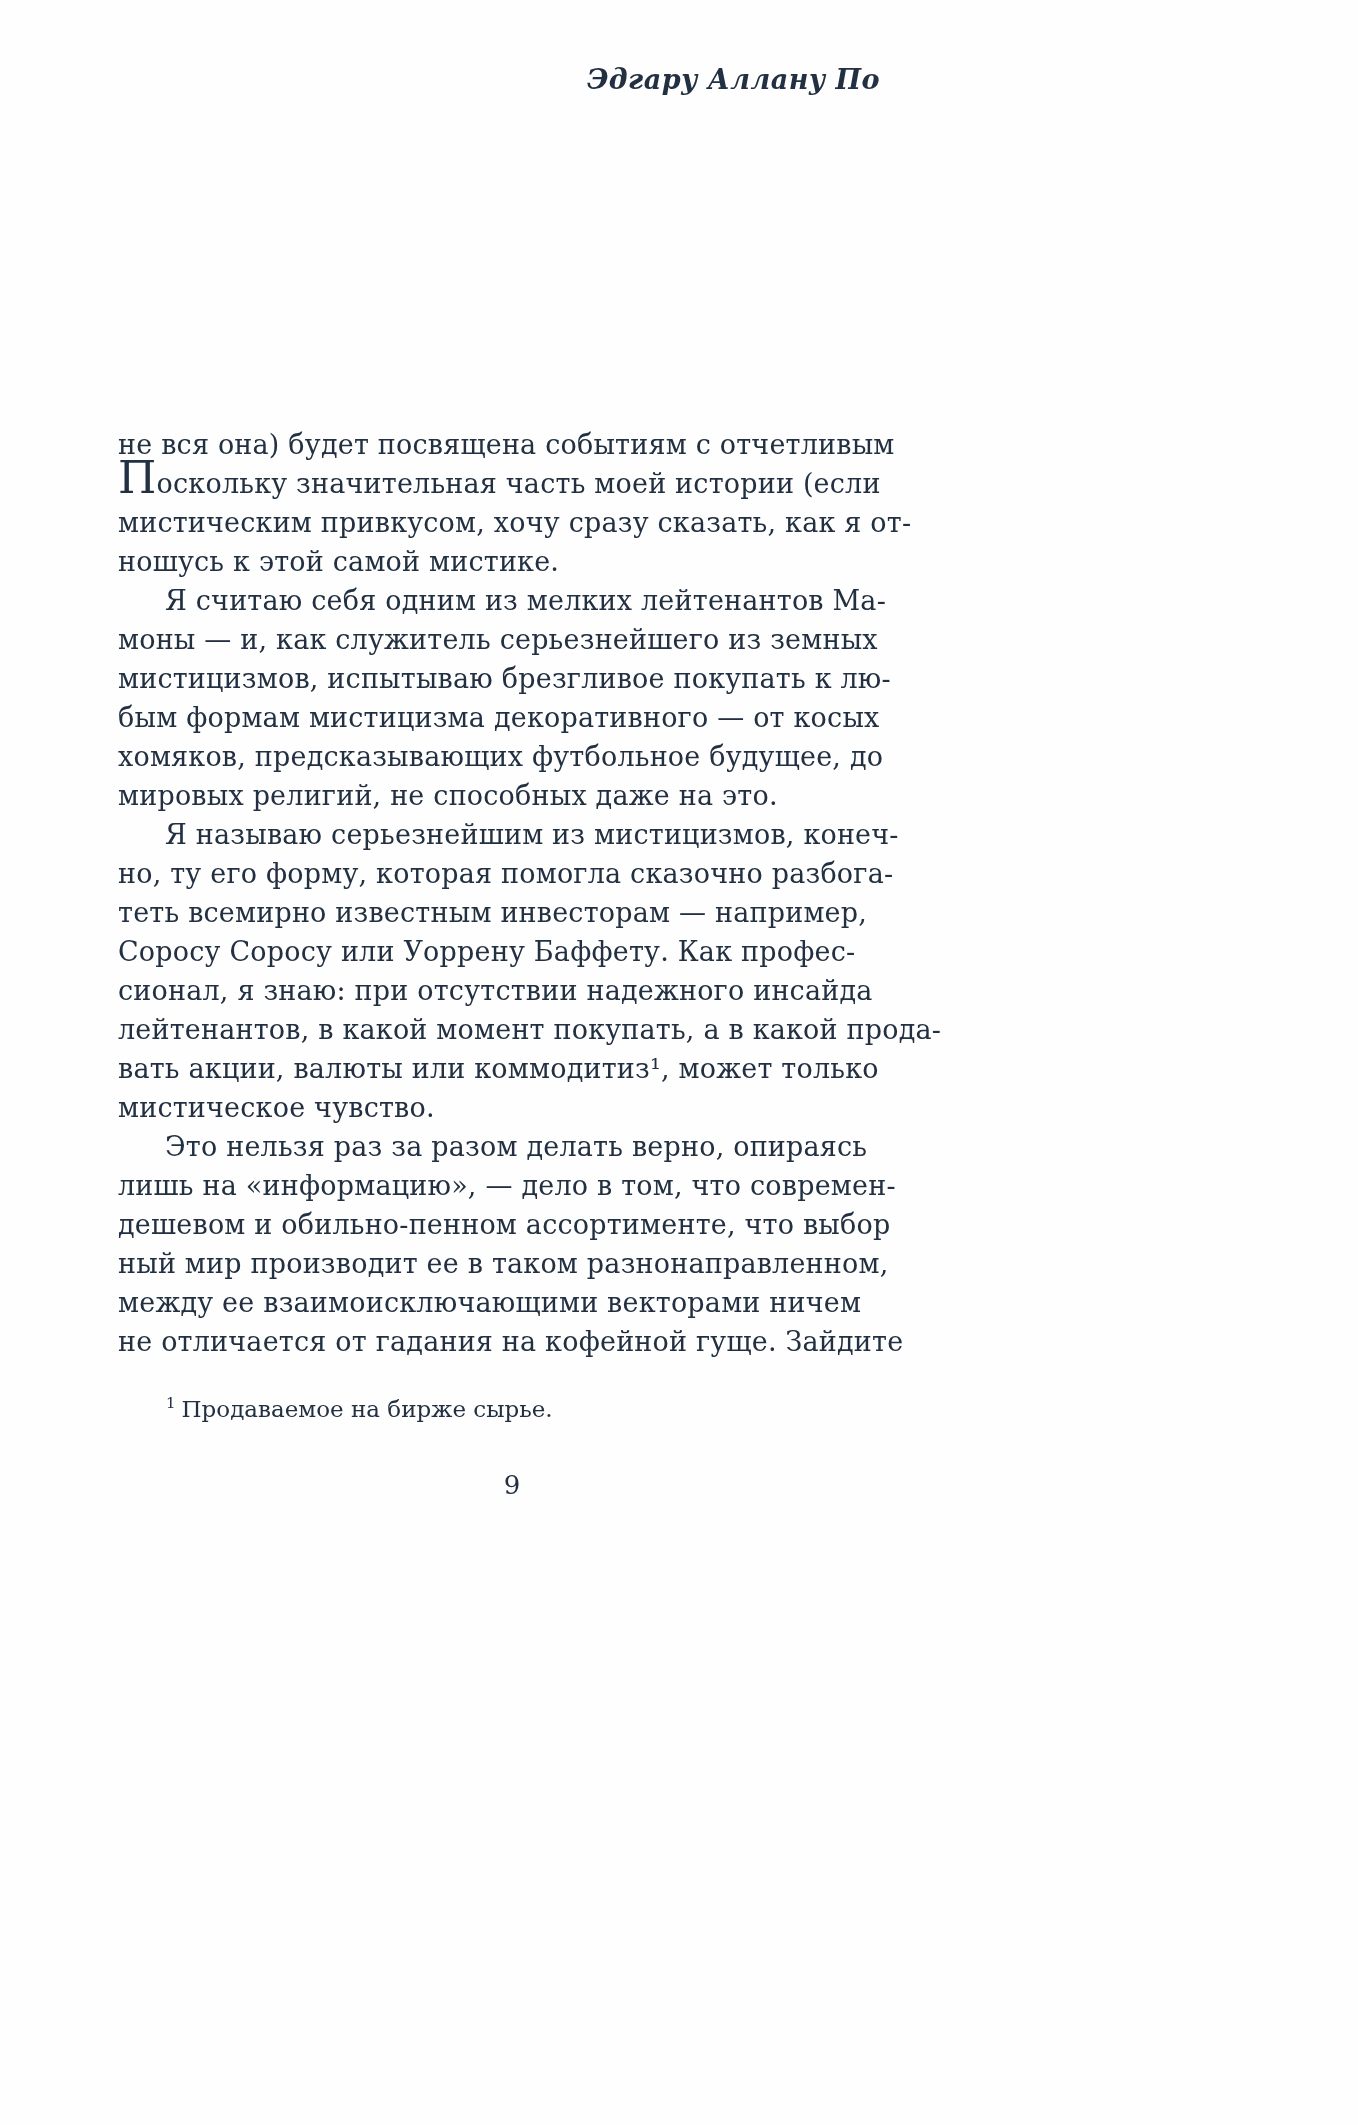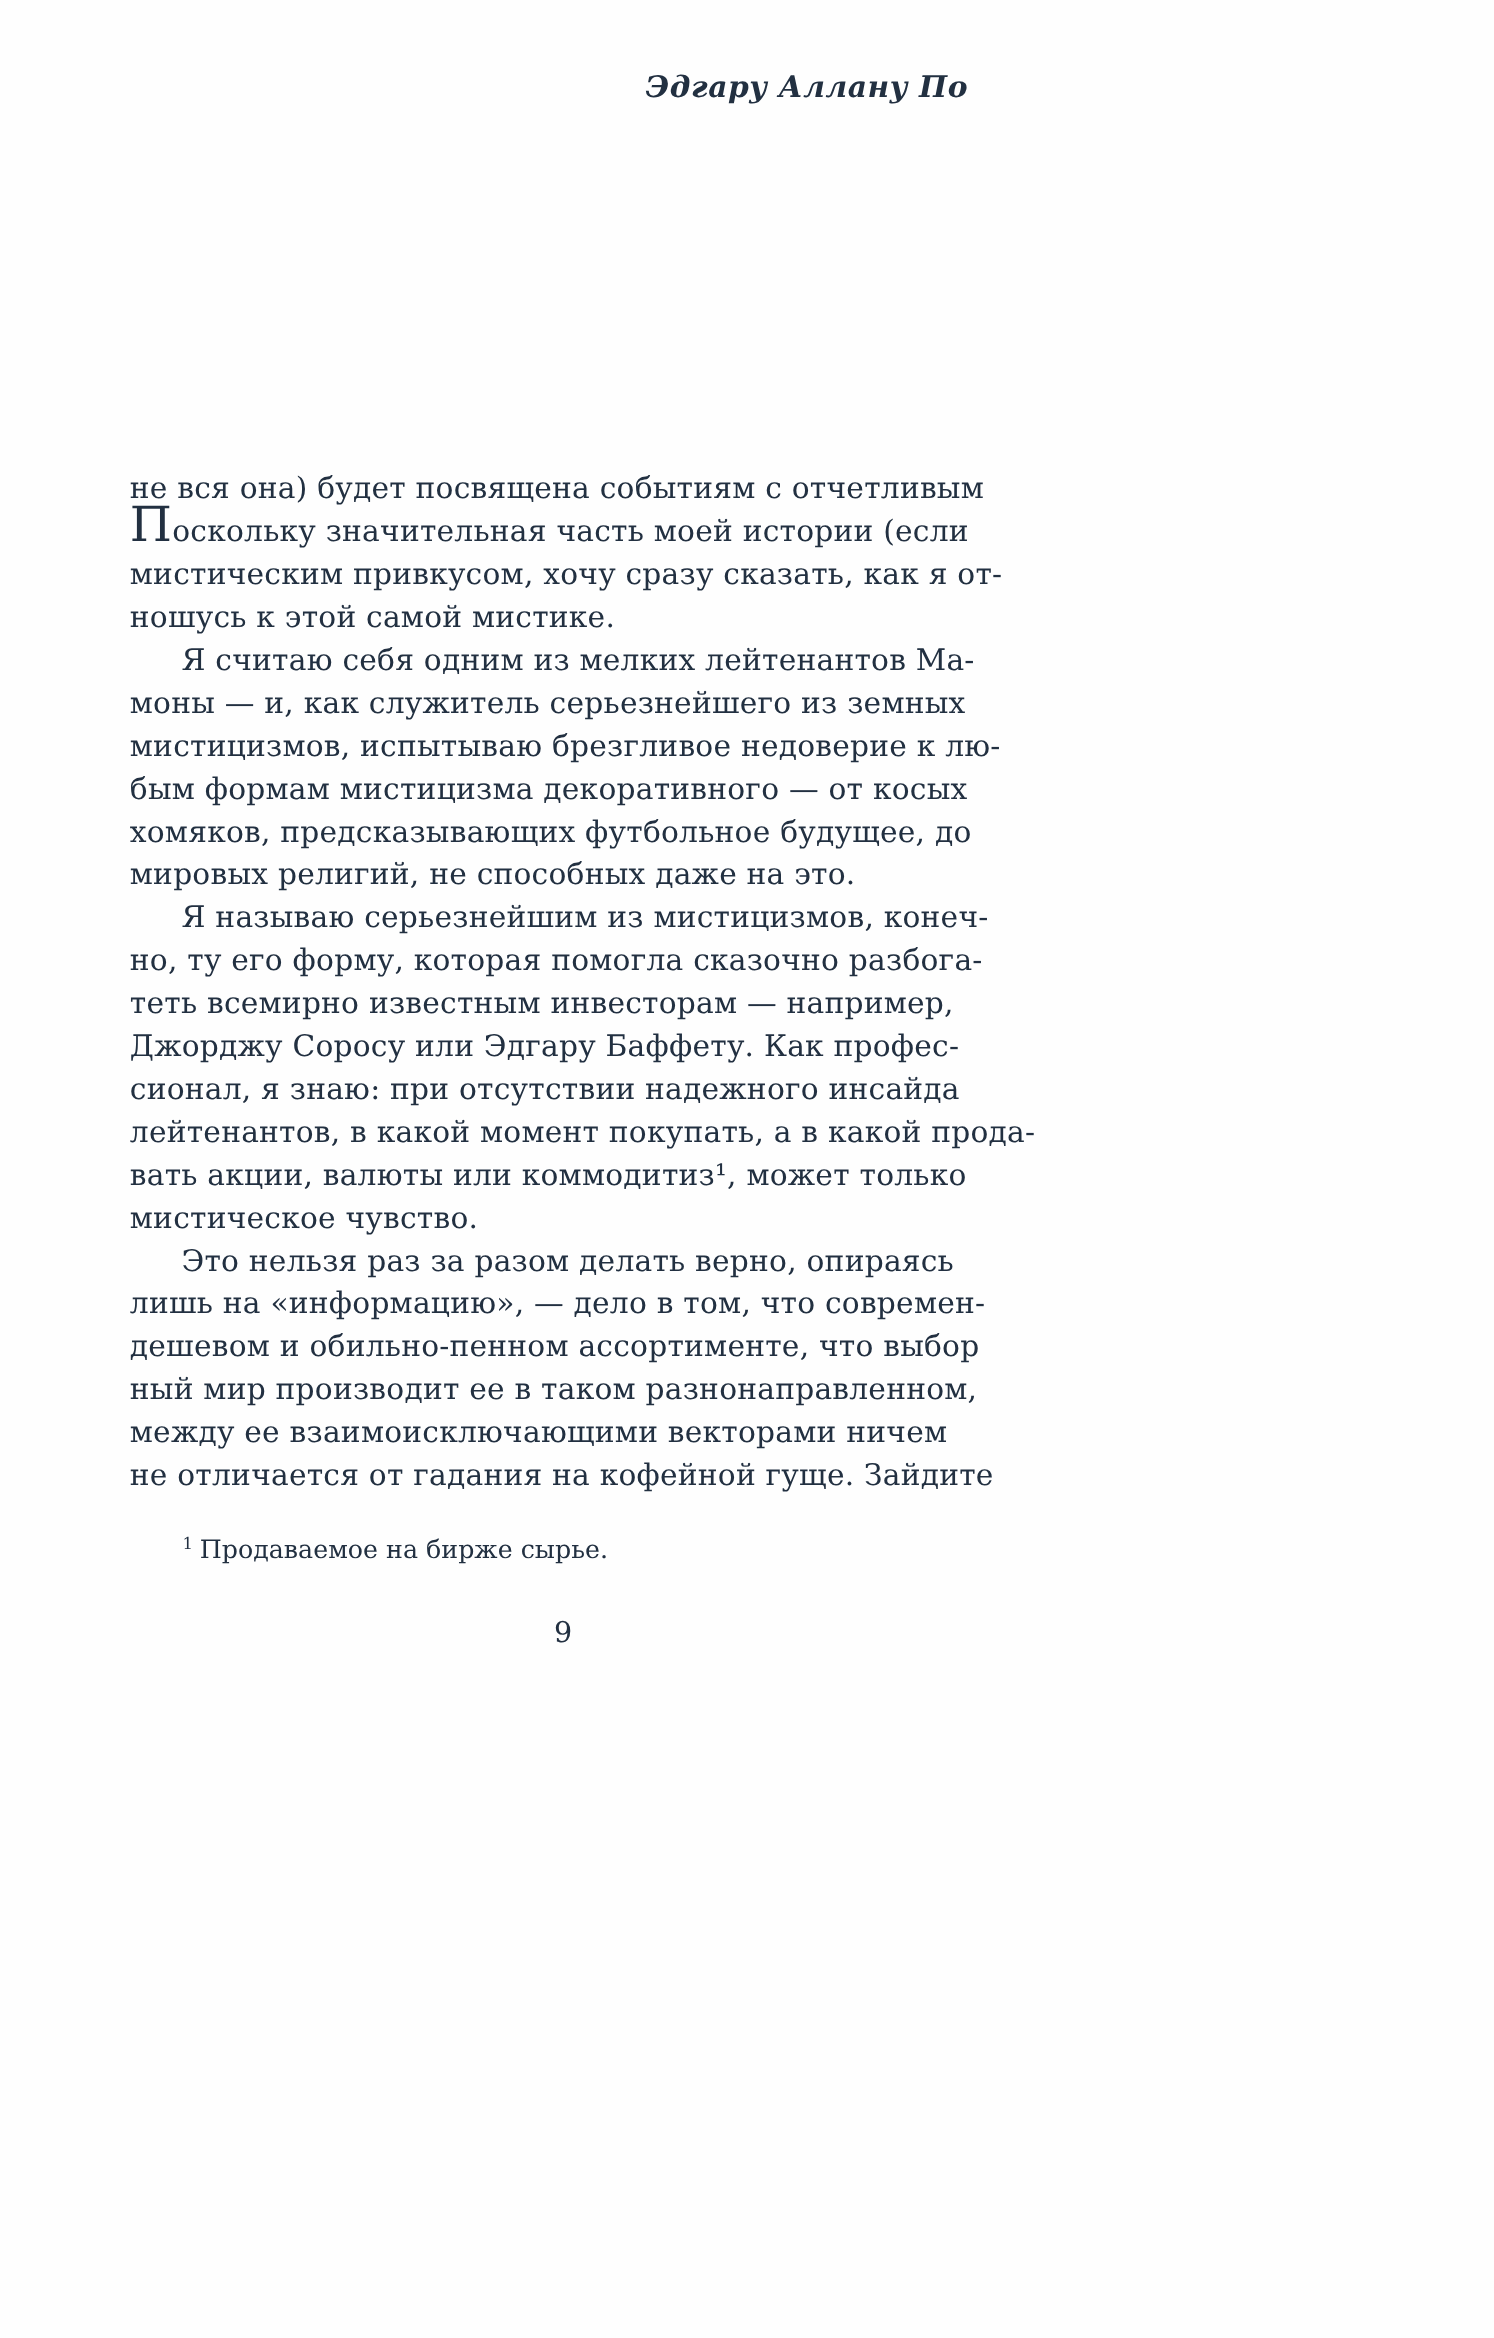--- a/index.html
+++ b/index.html
@@ -88,30 +88,30 @@
   <div class="body-text">
       <div class="paragraph">
         <div class="line">не вся она) будет посвящена событиям с отчетливым</div>
         <div class="line"><span class="drop-cap">П</span>оскольку значительная часть моей истории (если</div>
         <div class="line">мистическим привкусом, хочу сразу сказать, как я от-</div>
         <div class="line">ношусь к этой самой мистике.</div>
       </div>
       <div class="paragraph">
         <div class="line indent">Я считаю себя одним из мелких лейтенантов Ма-</div>
         <div class="line">моны — и, как служитель серьезнейшего из земных</div>
-        <div class="line">мистицизмов, испытываю брезгливое недоверие к лю-</div>
+        <div class="line">мистицизмов, испытываю брезгливое покупать к лю-</div>
         <div class="line">бым формам мистицизма декоративного — от косых</div>
         <div class="line">хомяков, предсказывающих футбольное будущее, до</div>
         <div class="line">мировых религий, не способных даже на это.</div>
       </div>
       <div class="paragraph">
         <div class="line indent">Я называю серьезнейшим из мистицизмов, конеч-</div>
         <div class="line">но, ту его форму, которая помогла сказочно разбога-</div>
         <div class="line">теть всемирно известным инвесторам — например,</div>
-        <div class="line">Джорджу Соросу или Эдгару Баффету. Как профес-</div>
+        <div class="line">Соросу Соросу или Уоррену Баффету. Как профес-</div>
         <div class="line">сионал, я знаю: при отсутствии надежного инсайда</div>
         <div class="line">лейтенантов, в какой момент покупать, а в какой прода-</div>
         <div class="line">вать акции, валюты или коммодитиз¹, может только</div>
         <div class="line">мистическое чувство.</div>
       </div>
       <div class="paragraph">
         <div class="line indent">Это нельзя раз за разом делать верно, опираясь</div>
         <div class="line">лишь на «информацию», — дело в том, что современ-</div>
         <div class="line">дешевом и обильно-пенном ассортименте, что выбор</div>
         <div class="line">ный мир производит ее в таком разнонаправленном,</div>

